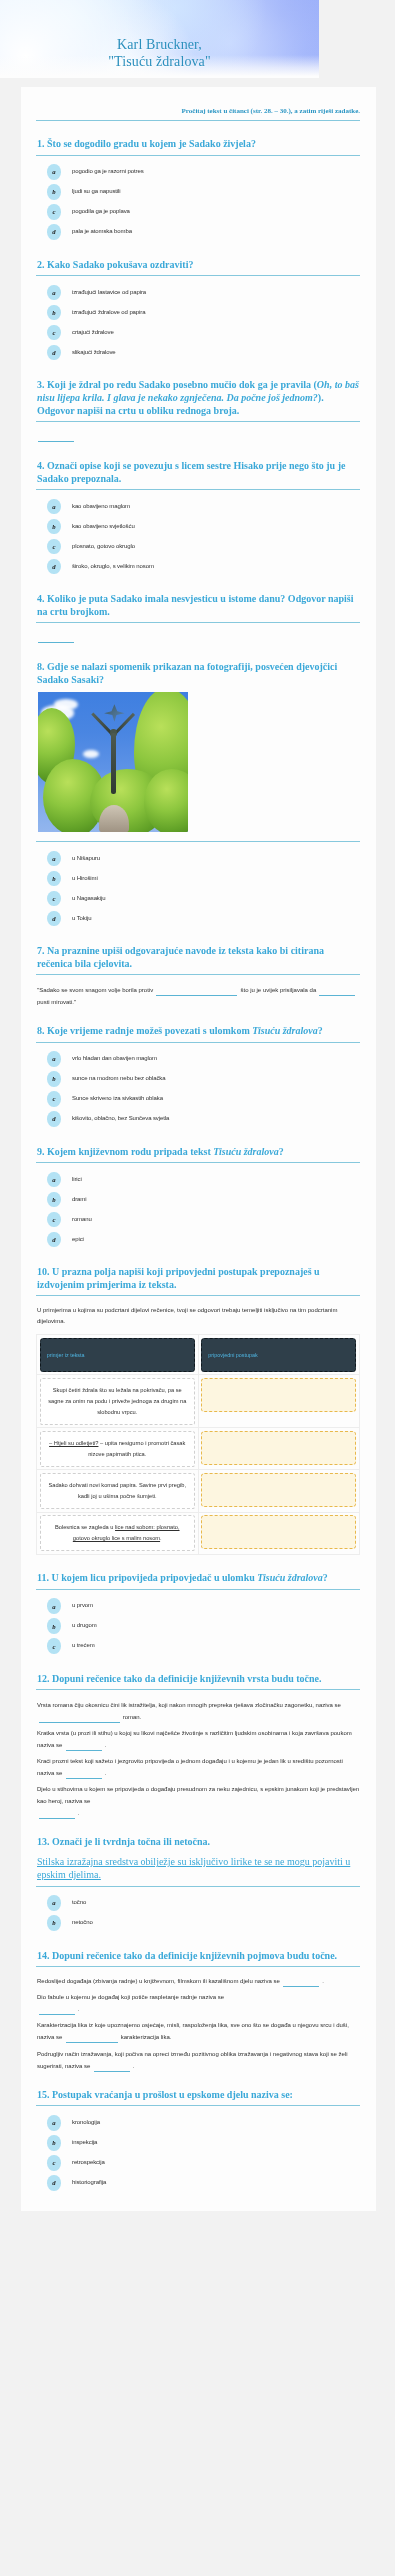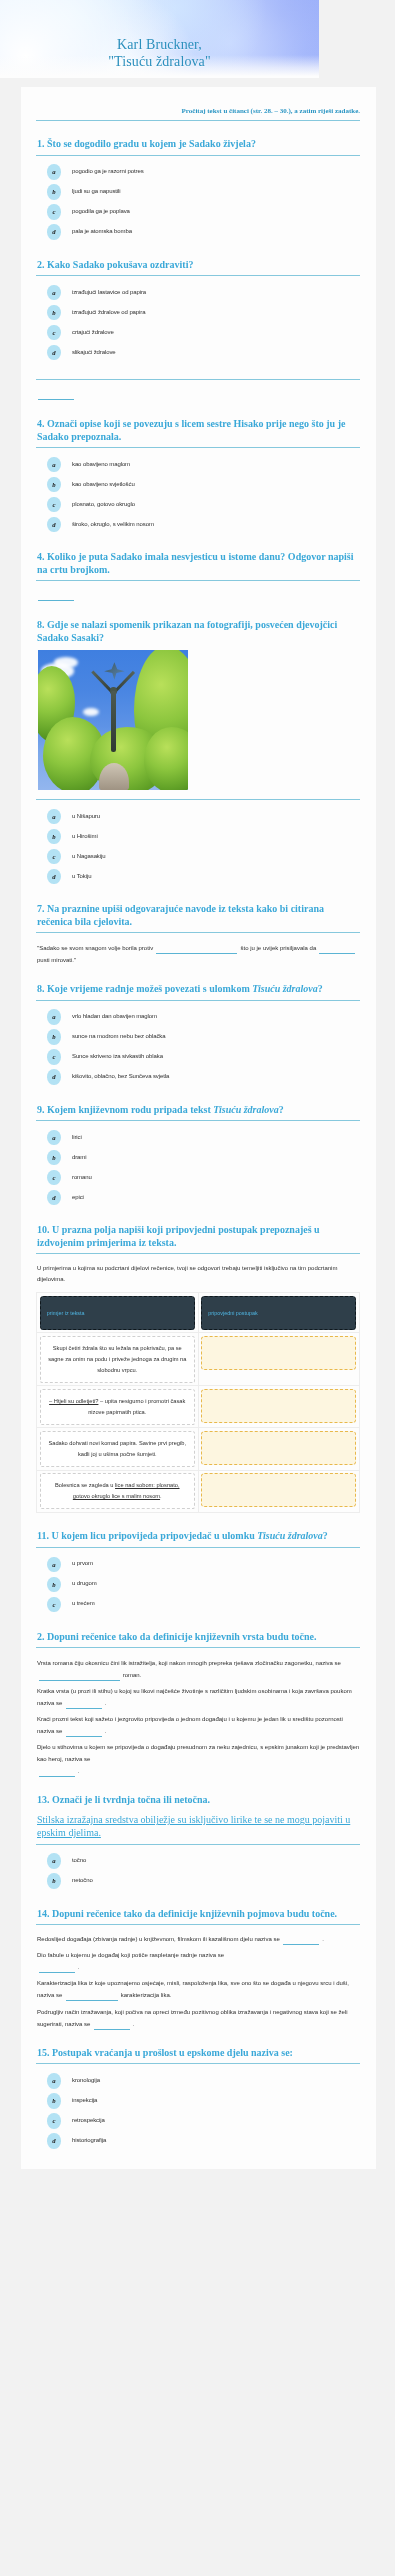--- a/index.html
+++ b/index.html
@@ -305,20 +305,21 @@
           <span class="opt-label">crtajući ždralove</span>
         </div>
         <div class="opt">
           <span class="bullet">d</span>
           <span class="opt-label">slikajući ždralove</span>
         </div>
       </div>
     </section>
 
     <section class="q-block">
+      <div class="q-title"><span>3. Koji je ždral po redu Sadako posebno mučio dok ga je pravila (</span><em>Oh, to baš nisu lijepa krila. I glava je nekako zgnječena. Da počne još jednom?</em><span>). Odgovor napiši na crtu u obliku rednoga broja.</span></div>
       <hr class="rule">
       <span class="ans-line block"></span>
     </section>
 
     <section class="q-block">
       <div class="q-title">4. Označi opise koji se povezuju s licem sestre Hisako prije nego što ju je Sadako prepoznala.</div>
       <hr class="rule">
       <div class="options">
         <div class="opt">
           <span class="bullet">a</span>
@@ -512,21 +513,21 @@
           <span class="opt-label">u drugom</span>
         </div>
         <div class="opt">
           <span class="bullet">c</span>
           <span class="opt-label">u trećem</span>
         </div>
       </div>
     </section>
 
     <section class="q-block">
-      <div class="q-title">2. Dopuni rečenice tako da definicije književnih vrsta budu točne.</div>
+      <div class="q-title">12. Dopuni rečenice tako da definicije književnih vrsta budu točne.</div>
       <hr class="rule">
       <div class="body-text">
         <p>
           <span>Vrsta romana čiju okosnicu čini lik istražitelja, koji nakon mnogih prepreka rješava zločinačku zagonetku, naziva se</span>
           <span class="ans-line wide"></span>
           <span>roman.</span>
         </p>
         <p>
           <span>Kratka vrsta (u prozi ili stihu) u kojoj su likovi najčešće životinje s različitim ljudskim osobinama i koja završava poukom naziva se</span>
           <span class="ans-line"></span>

